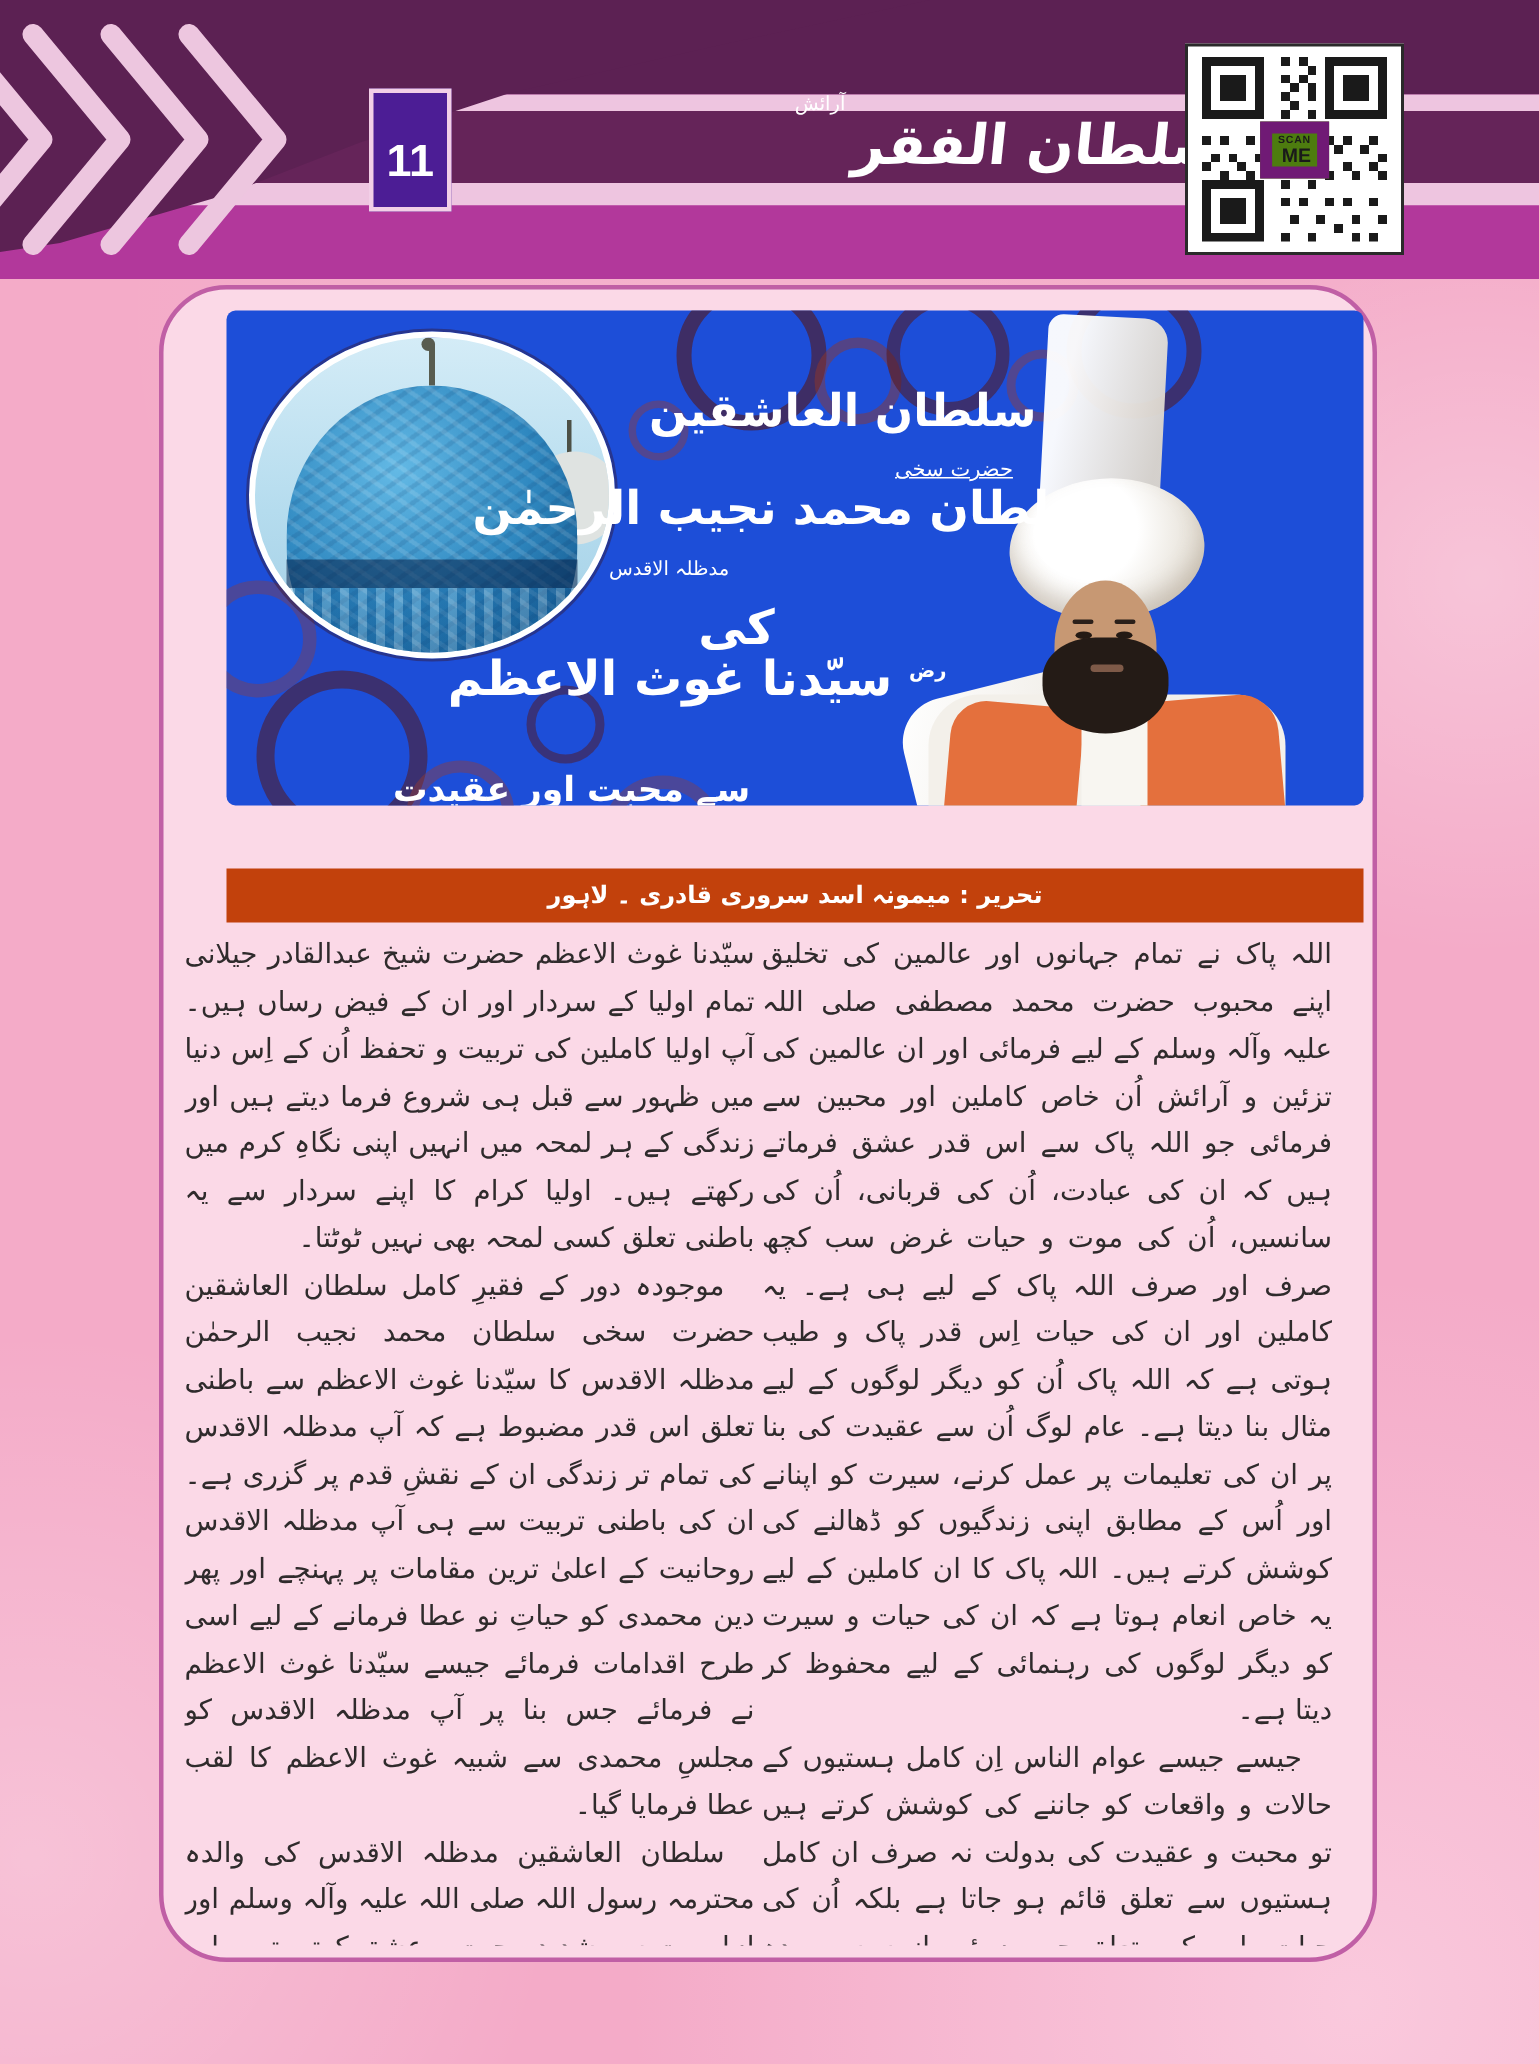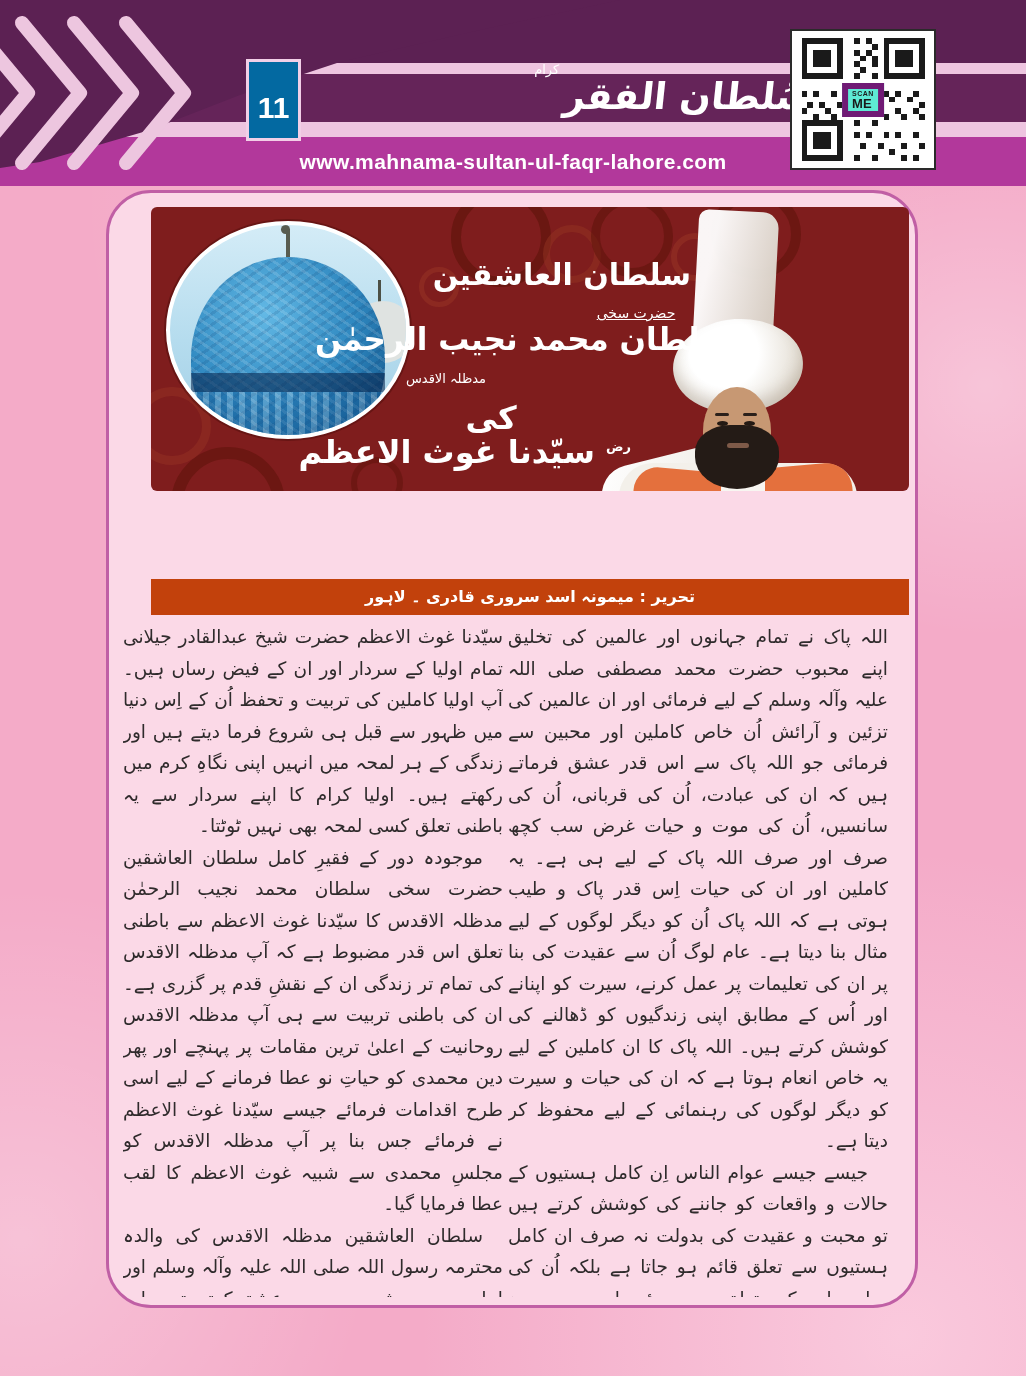--- a/index.html
+++ b/index.html
@@ -26,21 +26,21 @@
   .band-mid{top:74px;height:48px;background:#652459;}
   .band-stripe2{top:122px;height:15px;background:#eec5e0;}
   .band-url{top:137px;height:49px;background:#b2389b;}
   .wedge{
     position:absolute;left:0;top:0;width:1026px;height:186px;background:#5c2153;
     clip-path:polygon(0 0,620px 0,480px 30px,340px 62px,240px 95px,150px 130px,40px 162px,0 168px);
   }
   .chevrons{position:absolute;left:0;top:8px;}
   .pagenum-box{
     position:absolute;left:246px;top:59px;width:55px;height:82px;
-    background:#0369a1;border:3px solid #f2cfe7;box-sizing:border-box;
+    background:#4c1d95;border:3px solid #f2cfe7;box-sizing:border-box;
     color:#fff;font:bold 30px/92px "Liberation Sans",sans-serif;text-align:center;
   }
   .issue-date{
     position:absolute;left:345px;top:82px;width:170px;
     direction:rtl;text-align:center;color:#fff;
     font:bold 25px/34px "DejaVu Sans",sans-serif;
   }
   .logo{
     position:absolute;left:560px;top:56px;width:270px;height:80px;
     direction:rtl;display:flex;align-items:center;justify-content:center;gap:5px;color:#fff;
@@ -48,40 +48,40 @@
   .logo-small{font-size:12px;align-self:flex-end;padding-bottom:14px;}
   .logo-main{font-size:37px;font-weight:bold;transform:skewX(-6deg);white-space:nowrap;}
   .logo-suffix{font-size:13px;align-self:flex-start;padding-top:6px;}
   .qr{
     position:absolute;left:790px;top:29px;width:146px;height:141px;
     background:#fff;border:2px solid #2a2a2a;box-sizing:border-box;padding:7px;
   }
   .qr svg{width:100%;height:100%;display:block;}
   .qr-label{
     position:absolute;left:50%;top:50%;transform:translate(-50%,-50%);
-    background:#5eead4;border:6px solid #701a75;padding:1px 4px;text-align:left;
+    background:#4d7c0f;border:8px solid #701a75;padding:1px 4px;text-align:right;
     font-family:"Liberation Sans",sans-serif;color:#1a1a1a;line-height:1;
   }
   .qr-label .l1{display:block;font-size:7px;font-weight:bold;letter-spacing:.5px;}
   .qr-label .l2{display:block;font-size:13px;font-weight:bold;}
   .site-url{
     position:absolute;left:0;top:144px;width:1026px;text-align:center;color:#fff;
     font:bold 21px/36px "Liberation Sans",sans-serif;letter-spacing:.4px;
   }
 
   
   .panel{
     position:absolute;left:106px;top:190px;width:812px;height:1118px;
     background:#fbd9e7;border:3px solid #c05fa5;border-radius:45px;box-sizing:border-box;
   }
 
   
   .banner{
-    position:absolute;left:42px;top:14px;width:758px;height:284px;
-    background:#7f1d1d;border-radius:6px;overflow:hidden;
+    position:absolute;left:42px;top:14px;width:758px;height:330px;
+    background:#1d4ed8;border-radius:6px;overflow:hidden;
   }
   .ring{position:absolute;border-radius:50%;border-style:solid;}
 
   
   .dome{
     position:absolute;left:15px;top:14px;width:244px;height:218px;border-radius:50%;
     border:4px solid #fff;overflow:hidden;box-sizing:border-box;
     background:linear-gradient(180deg,#d4ecf7 0%,#b5dcee 55%,#a3cfe6 100%);
     box-shadow:0 0 0 2px rgba(60,10,5,.35);
   }
@@ -179,21 +179,21 @@
     </svg>
 
     <div class="pagenum-box">
       <span>11</span>
     </div>
 
 
     <div class="logo">
       <span class="logo-small">ماہنامہ</span>
       <span class="logo-main">سُلطان الفقر</span>
-      <span class="logo-suffix">کرام</span>
+      <span class="logo-suffix">آرائش</span>
     </div>
 
     <div class="qr">
       <svg viewBox="0 0 21 21" shape-rendering="crispEdges">
         <g fill="#1a1a1a">
           <rect x="0" y="0" width="7" height="7"></rect>
             <rect x="14" y="0" width="7" height="7"></rect>
             <rect x="0" y="14" width="7" height="7"></rect>
         </g>
         <g fill="#ffffff">
@@ -257,21 +257,20 @@
             <rect x="17" y="20" width="1" height="1"></rect>
             <rect x="19" y="20" width="1" height="1"></rect>
         </g>
       </svg>
       <span class="qr-label">
         <span class="l1">SCAN</span>
         <span class="l2">ME</span>
       </span>
     </div>
 
-    <div class="site-url">www.mahnama-sultan-ul-faqr-lahore.com</div>
   </div>
 
   <div class="panel">
 
     <div class="banner">
 
       <div class="ring" style="left:300px;top:-20px;width:80px;height:80px;border-width:10px;border-color:rgba(90,18,8,.55);"></div>
       <div class="ring" style="left:392px;top:18px;width:44px;height:44px;border-width:7px;border-color:rgba(150,55,35,.45);"></div>
       <div class="ring" style="left:440px;top:-12px;width:64px;height:64px;border-width:9px;border-color:rgba(90,18,8,.5);"></div>
       <div class="ring" style="left:520px;top:26px;width:36px;height:36px;border-width:6px;border-color:rgba(160,60,40,.4);"></div>

